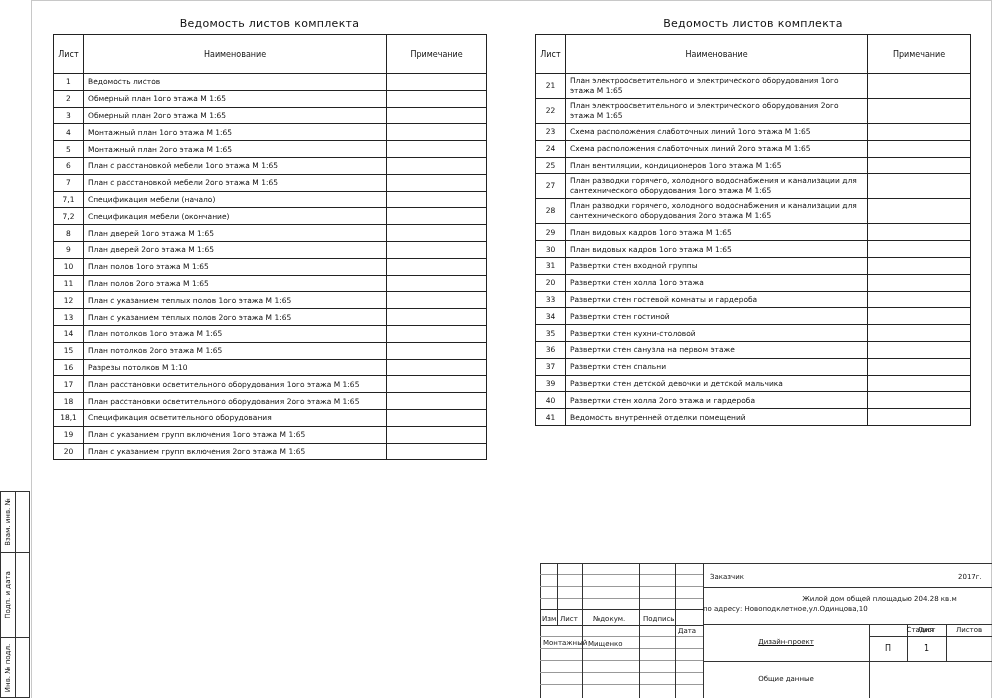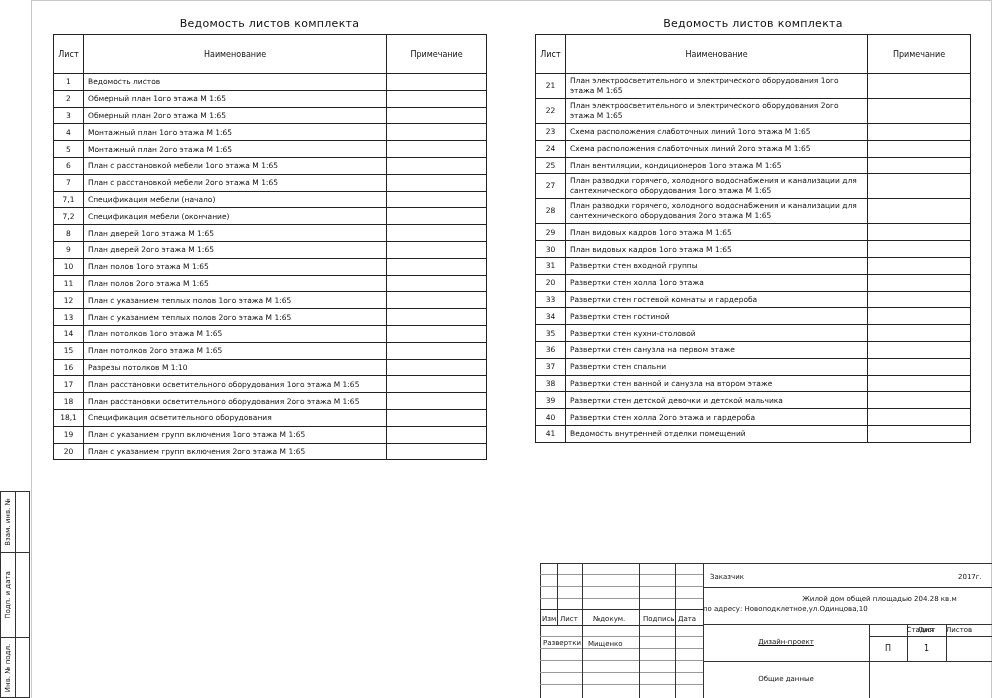--- a/index.html
+++ b/index.html
@@ -250,25 +250,20 @@
         <td class="num">36</td>
         <td class="name">Развертки стен санузла на первом этаже</td>
         <td></td>
       </tr>
       <tr>
         <td class="num">37</td>
         <td class="name">Развертки стен спальни</td>
         <td></td>
       </tr>
       <tr>
-        <td class="num">38</td>
-        <td class="name">Развертки стен ванной и санузла на втором этаже</td>
-        <td></td>
-      </tr>
-      <tr>
         <td class="num">39</td>
         <td class="name">Развертки стен детской девочки и детской мальчика</td>
         <td></td>
       </tr>
       <tr>
         <td class="num">40</td>
         <td class="name">Развертки стен холла 2ого этажа и гардероба</td>
         <td></td>
       </tr>
       <tr>
@@ -321,29 +316,29 @@
   <div class="ln" style="left:163px; top:98px; width:289px; height:1px;"></div>
   <div class="ln" style="left:329px; top:61px; width:1px; height:74px;"></div>
   <div class="ln" style="left:329px; top:73px; width:123px; height:1px;"></div>
   <div class="ln" style="left:367px; top:61px; width:1px; height:37px;"></div>
   <div class="ln" style="left:406px; top:61px; width:1px; height:37px;"></div>
 
   <div class="t" style="left:2px; top:52px;">Изм.</div>
   <div class="t" style="left:20px; top:52px;">Лист</div>
   <div class="t" style="left:53px; top:52px;">№докум.</div>
   <div class="t" style="left:103px; top:52px;">Подпись</div>
-  <div class="t" style="left:138px; top:52px;">Дата</div>
-  <div class="t" style="left:3px; top:76px;">Развертки</div>
+  <div class="t" style="left:138px; top:64px;">Дата</div>
+  <div class="t" style="left:3px; top:76px;">Монтажный</div>
   <div class="t" style="left:48px; top:77px;">Мищенко</div>
 
   <div class="t" style="left:170px; top:10px;">Заказчик</div>
   <div class="t" style="left:418px; top:10px;">2017г.</div>
   <div class="t" style="left:163px; top:32px; width:289px; text-align:center;margin-left:32px;">Жилой дом общей площадью 204.28 кв.м</div>
   <div class="t" style="left:163px; top:42px; width:289px; text-align:left;">по адресу: Новоподклетное,ул.Одинцова,10</div>
   <div class="t" style="left:163px; top:75px; width:166px; text-align:center;text-decoration:underline;">Дизайн-проект</div>
   <div class="t" style="left:329px; top:63px; width:38px; text-align:center;padding-left:32px;">Стадия</div>
   <div class="t" style="left:367px; top:63px; width:39px; text-align:center;">Лист</div>
-  <div class="t" style="left:406px; top:63px; width:46px; text-align:left;">Листов</div>
+  <div class="t" style="left:406px; top:63px; width:46px; text-align:center;">Листов</div>
   <div class="t" style="left:329px; top:81px; width:38px; text-align:center; font-size:8px;">П</div>
   <div class="t" style="left:367px; top:81px; width:39px; text-align:center; font-size:8px;">1</div>
   <div class="t" style="left:406px; top:81px; width:46px; text-align:center; font-size:8px;"></div>
   <div class="t" style="left:163px; top:112px; width:166px; text-align:center;">Общие данные</div>
 </div>
 
 </body></html>

